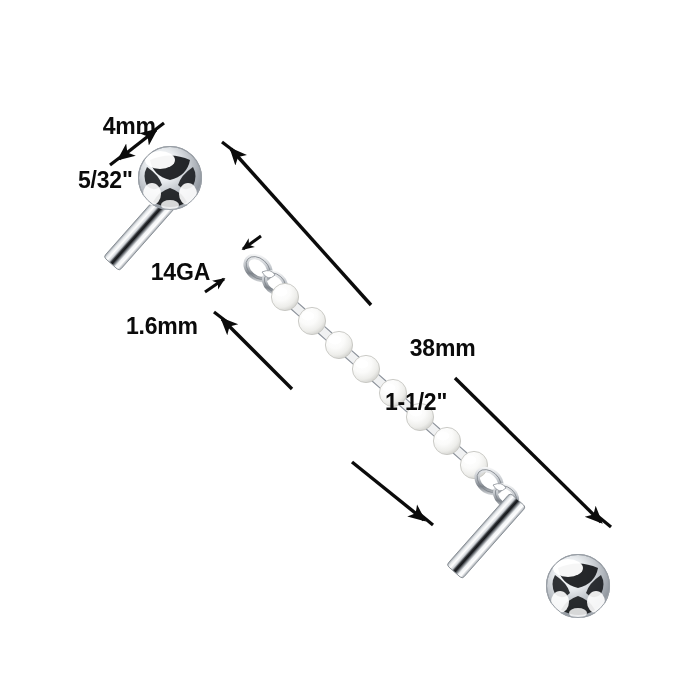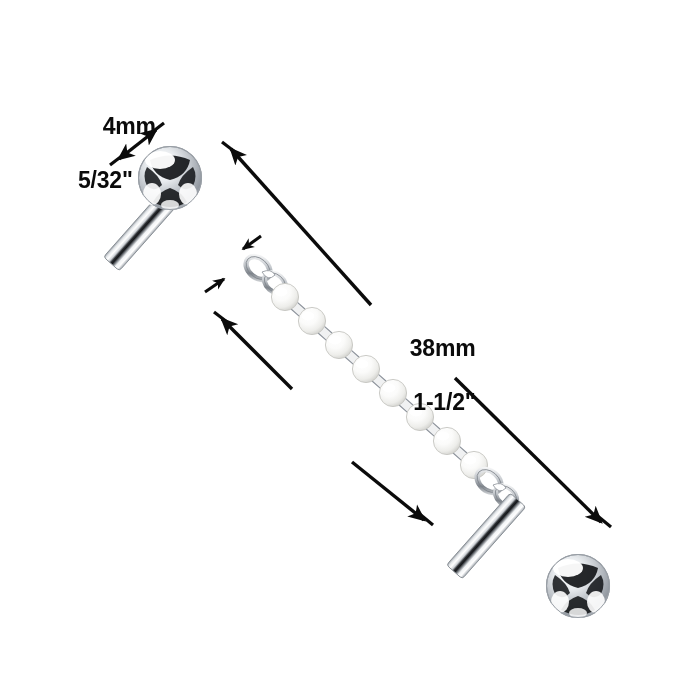--- a/index.html
+++ b/index.html
@@ -20,21 +20,21 @@
     font-weight:600;
     line-height:1.18;
     letter-spacing:-0.2px;
     white-space:pre;
     text-align:center;
     user-select:none;
   }
   .dim-label .l2{display:block;}
   #lbl-ball{left:78px;top:86px;text-align:left;}
   #lbl-gauge{left:126px;top:232px;text-align:left;}
-  #lbl-total{left:385px;top:308px;text-align:right;}
+  #lbl-total{left:385px;top:308px;text-align:left;}
   #lbl-chain{left:295px;top:398px;text-align:left;}
 </style>
 </head>
 <body>
 
 <div id="stage">
 
   <svg id="art" viewBox="0 0 700 700">
     <defs>
 
@@ -208,20 +208,24 @@
         <line x1="352" y1="462" x2="424" y2="520" stroke-width="3.4" marker-end="url(#arrowEnd)"></line>
       </g>
     </g>
   </svg>
 
   <div class="dim-label" id="lbl-ball">
     <span>4mm</span>
     <span class="l2">5/32"</span>
   </div>
 
+  <div class="dim-label" id="lbl-gauge">
+    <span>14GA</span>
+    <span class="l2">1.6mm</span>
+  </div>
 
   <div class="dim-label" id="lbl-total">
     <span>38mm</span>
     <span class="l2">1-1/2"</span>
   </div>
 
 
 </div>
 
 </body></html>

